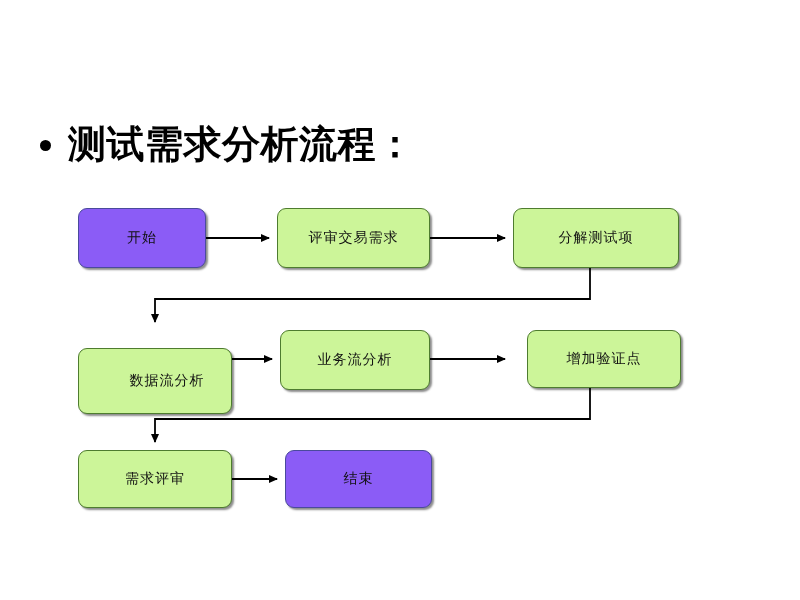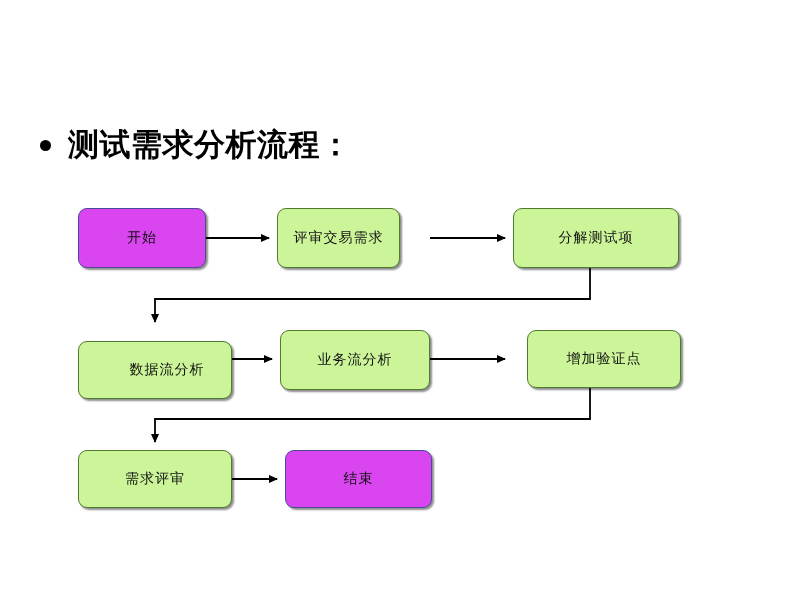--- a/index.html
+++ b/index.html
@@ -31,21 +31,21 @@
     width: 11px;
     height: 11px;
     border-radius: 50%;
     background: #000000;
     flex: 0 0 auto;
     margin-right: 17px;
     margin-top: 2px;
   }
   #title-text {
     font-family: "DejaVu Serif", "Liberation Serif", serif;
-    font-size: 31px;
+    font-size: 38px;
     font-weight: bold;
     color: #000000;
     line-height: 1;
     letter-spacing: 0.5px;
     white-space: nowrap;
   }
 
   
   .node {
     position: absolute;
@@ -57,21 +57,21 @@
     font-size: 14px;
     color: #111111;
     letter-spacing: 1px;
     box-shadow: 2px 2px 2px rgba(0,0,0,0.45);
   }
   .node.green {
     background: #ccf599;
     border: 1.5px solid #4e7c2f;
   }
   .node.lavender {
-    background: #d946ef;
+    background: #8b5cf6;
     border: 1.5px solid #4a4a9c;
   }
   .node-label {
     pointer-events: none;
   }
 
   
   #connectors {
     position: absolute;
     left: 0;
@@ -110,27 +110,27 @@
 
     <path d="M590,388 L590,419 L155,419 L155,442" fill="none" stroke="#000000" stroke-width="1.8" marker-end="url(#arrowhead)"></path>
 
     <path d="M232,479 L277,479" fill="none" stroke="#000000" stroke-width="1.8" marker-end="url(#arrowhead)"></path>
   </svg>
 
   <div id="node-layer">
       <div class="node lavender" style="left: 78px; top: 208px; width: 128px; height: 60px;">
         <span class="node-label">开始</span>
       </div>
-      <div class="node green" style="left: 277px; top: 208px; width: 123px; height: 60px;">
+      <div class="node green" style="left: 277px; top: 208px; width: 153px; height: 60px;">
         <span class="node-label">评审交易需求</span>
       </div>
       <div class="node green" style="left: 513px; top: 208px; width: 166px; height: 60px;">
         <span class="node-label">分解测试项</span>
       </div>
-      <div class="node green" style="left: 78px; top: 341px; width: 154px; height: 58px; padding-left: 24px;">
+      <div class="node green" style="left: 78px; top: 348px; width: 154px; height: 66px; padding-left: 24px;">
         <span class="node-label">数据流分析</span>
       </div>
       <div class="node green" style="left: 280px; top: 330px; width: 150px; height: 60px;">
         <span class="node-label">业务流分析</span>
       </div>
       <div class="node green" style="left: 527px; top: 330px; width: 154px; height: 58px;">
         <span class="node-label">增加验证点</span>
       </div>
       <div class="node green" style="left: 78px; top: 450px; width: 154px; height: 58px; justify-content: center;">
         <span class="node-label">需求评审</span>

